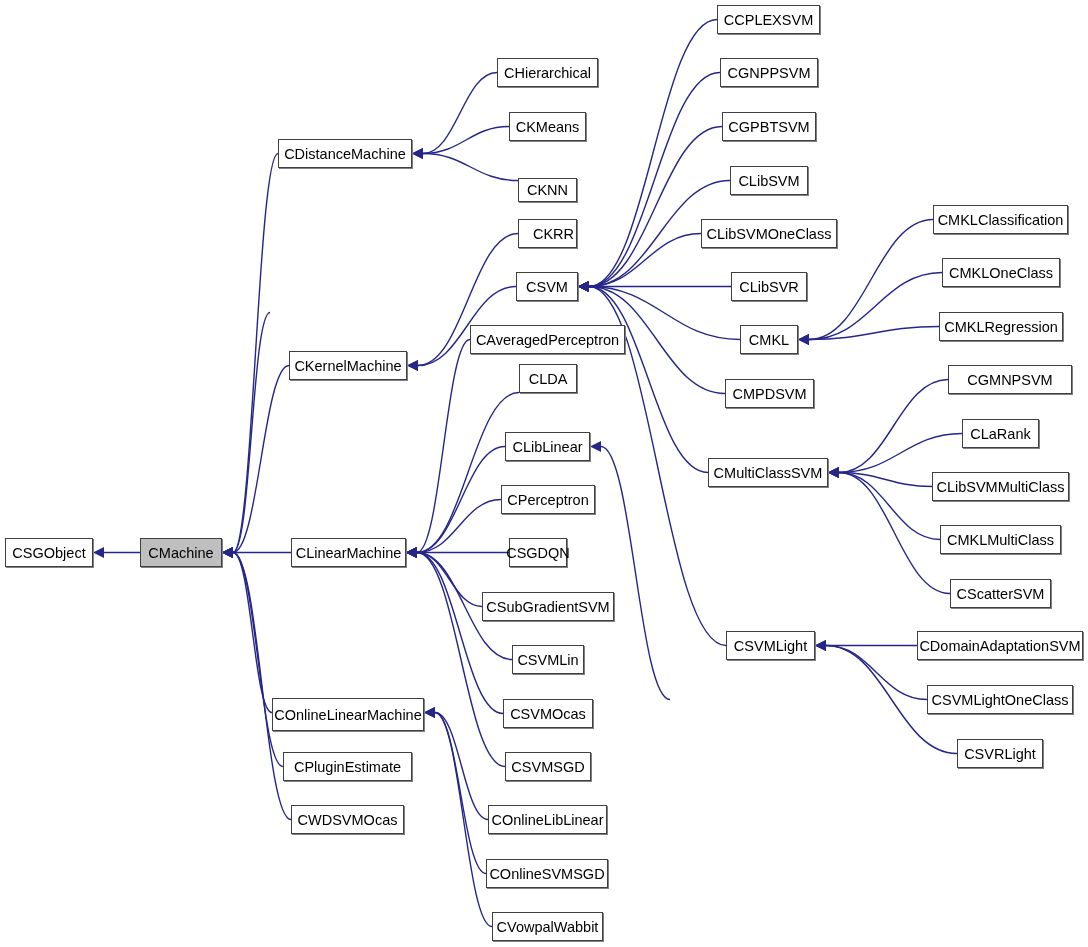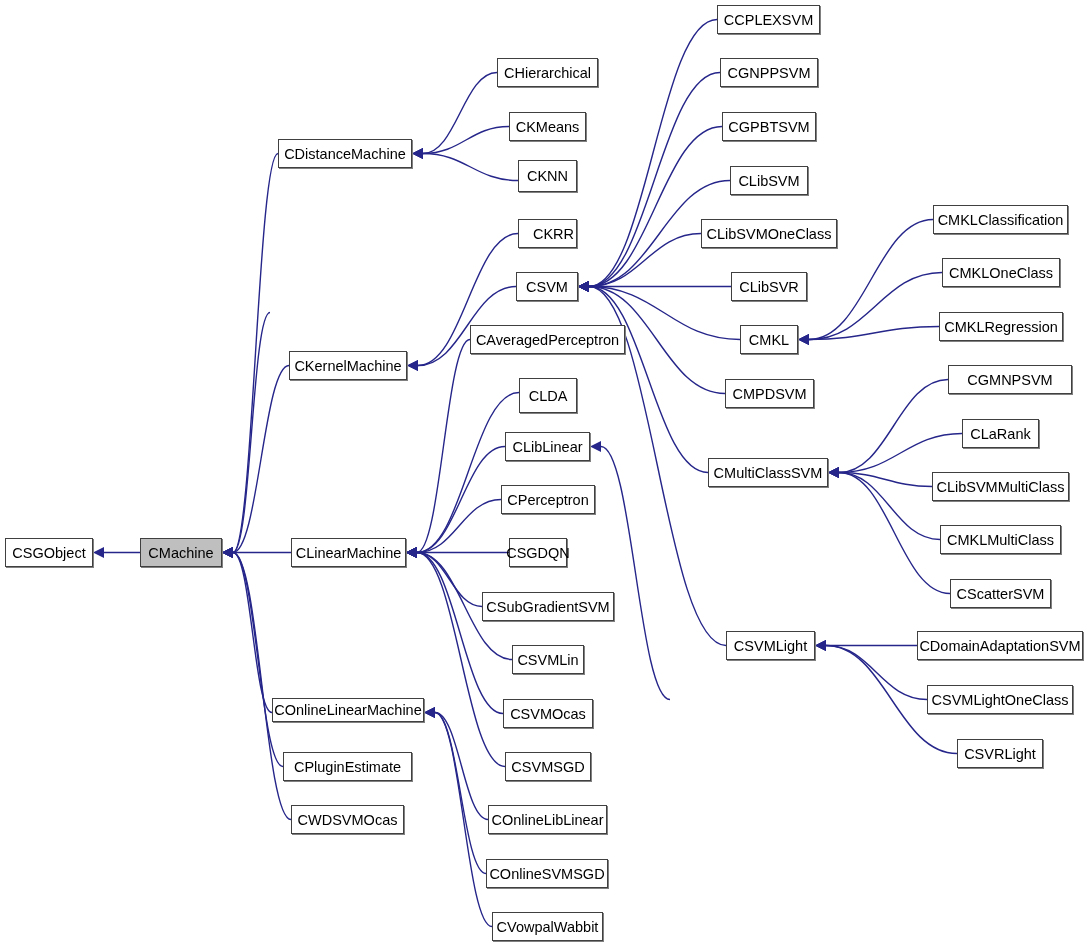--- a/index.html
+++ b/index.html
@@ -121,36 +121,36 @@
     </div>
     <div class="node" style="left: 278px; top: 139px; width: 134px; height: 29px;">
       <span>CDistanceMachine</span>
     </div>
     <div class="node" style="left: 497px; top: 58px; width: 101px; height: 29px;">
       <span>CHierarchical</span>
     </div>
     <div class="node" style="left: 509px; top: 112px; width: 77px; height: 29px;">
       <span>CKMeans</span>
     </div>
-    <div class="node" style="left: 518px; top: 160px; width: 59px; height: 32px;">
+    <div class="node" style="left: 518px; top: 178px; width: 59px; height: 24px;">
       <span>CKNN</span>
     </div>
     <div class="node" style="left: 518px; top: 219px; width: 59px; height: 29px; padding-left: 12px;">
       <span>CKRR</span>
     </div>
     <div class="node" style="left: 516px; top: 272px; width: 62px; height: 29px;">
       <span>CSVM</span>
     </div>
     <div class="node" style="left: 289px; top: 351px; width: 118px; height: 29px;">
       <span>CKernelMachine</span>
     </div>
     <div class="node" style="left: 470px; top: 325px; width: 155px; height: 29px;">
       <span>CAveragedPerceptron</span>
     </div>
-    <div class="node" style="left: 519px; top: 378px; width: 58px; height: 35px;">
+    <div class="node" style="left: 519px; top: 364px; width: 58px; height: 29px;">
       <span>CLDA</span>
     </div>
     <div class="node" style="left: 505px; top: 432px; width: 85px; height: 29px;">
       <span>CLibLinear</span>
     </div>
     <div class="node" style="left: 501px; top: 485px; width: 94px; height: 29px;">
       <span>CPerceptron</span>
     </div>
     <div class="node" style="left: 509px; top: 538px; width: 58px; height: 29px;">
       <span>CSGDQN</span>
@@ -172,21 +172,21 @@
     </div>
     <div class="node" style="left: 486px; top: 859px; width: 122px; height: 29px;">
       <span>COnlineSVMSGD</span>
     </div>
     <div class="node" style="left: 492px; top: 912px; width: 111px; height: 29px;">
       <span>CVowpalWabbit</span>
     </div>
     <div class="node" style="left: 291px; top: 538px; width: 115px; height: 29px;">
       <span>CLinearMachine</span>
     </div>
-    <div class="node" style="left: 272px; top: 698px; width: 152px; height: 24px;">
+    <div class="node" style="left: 272px; top: 698px; width: 152px; height: 33px;">
       <span>COnlineLinearMachine</span>
     </div>
     <div class="node" style="left: 283px; top: 752px; width: 129px; height: 29px;">
       <span>CPluginEstimate</span>
     </div>
     <div class="node" style="left: 291px; top: 805px; width: 113px; height: 29px;">
       <span>CWDSVMOcas</span>
     </div>
     <div class="node" style="left: 717px; top: 5px; width: 103px; height: 29px;">
       <span>CCPLEXSVM</span>

